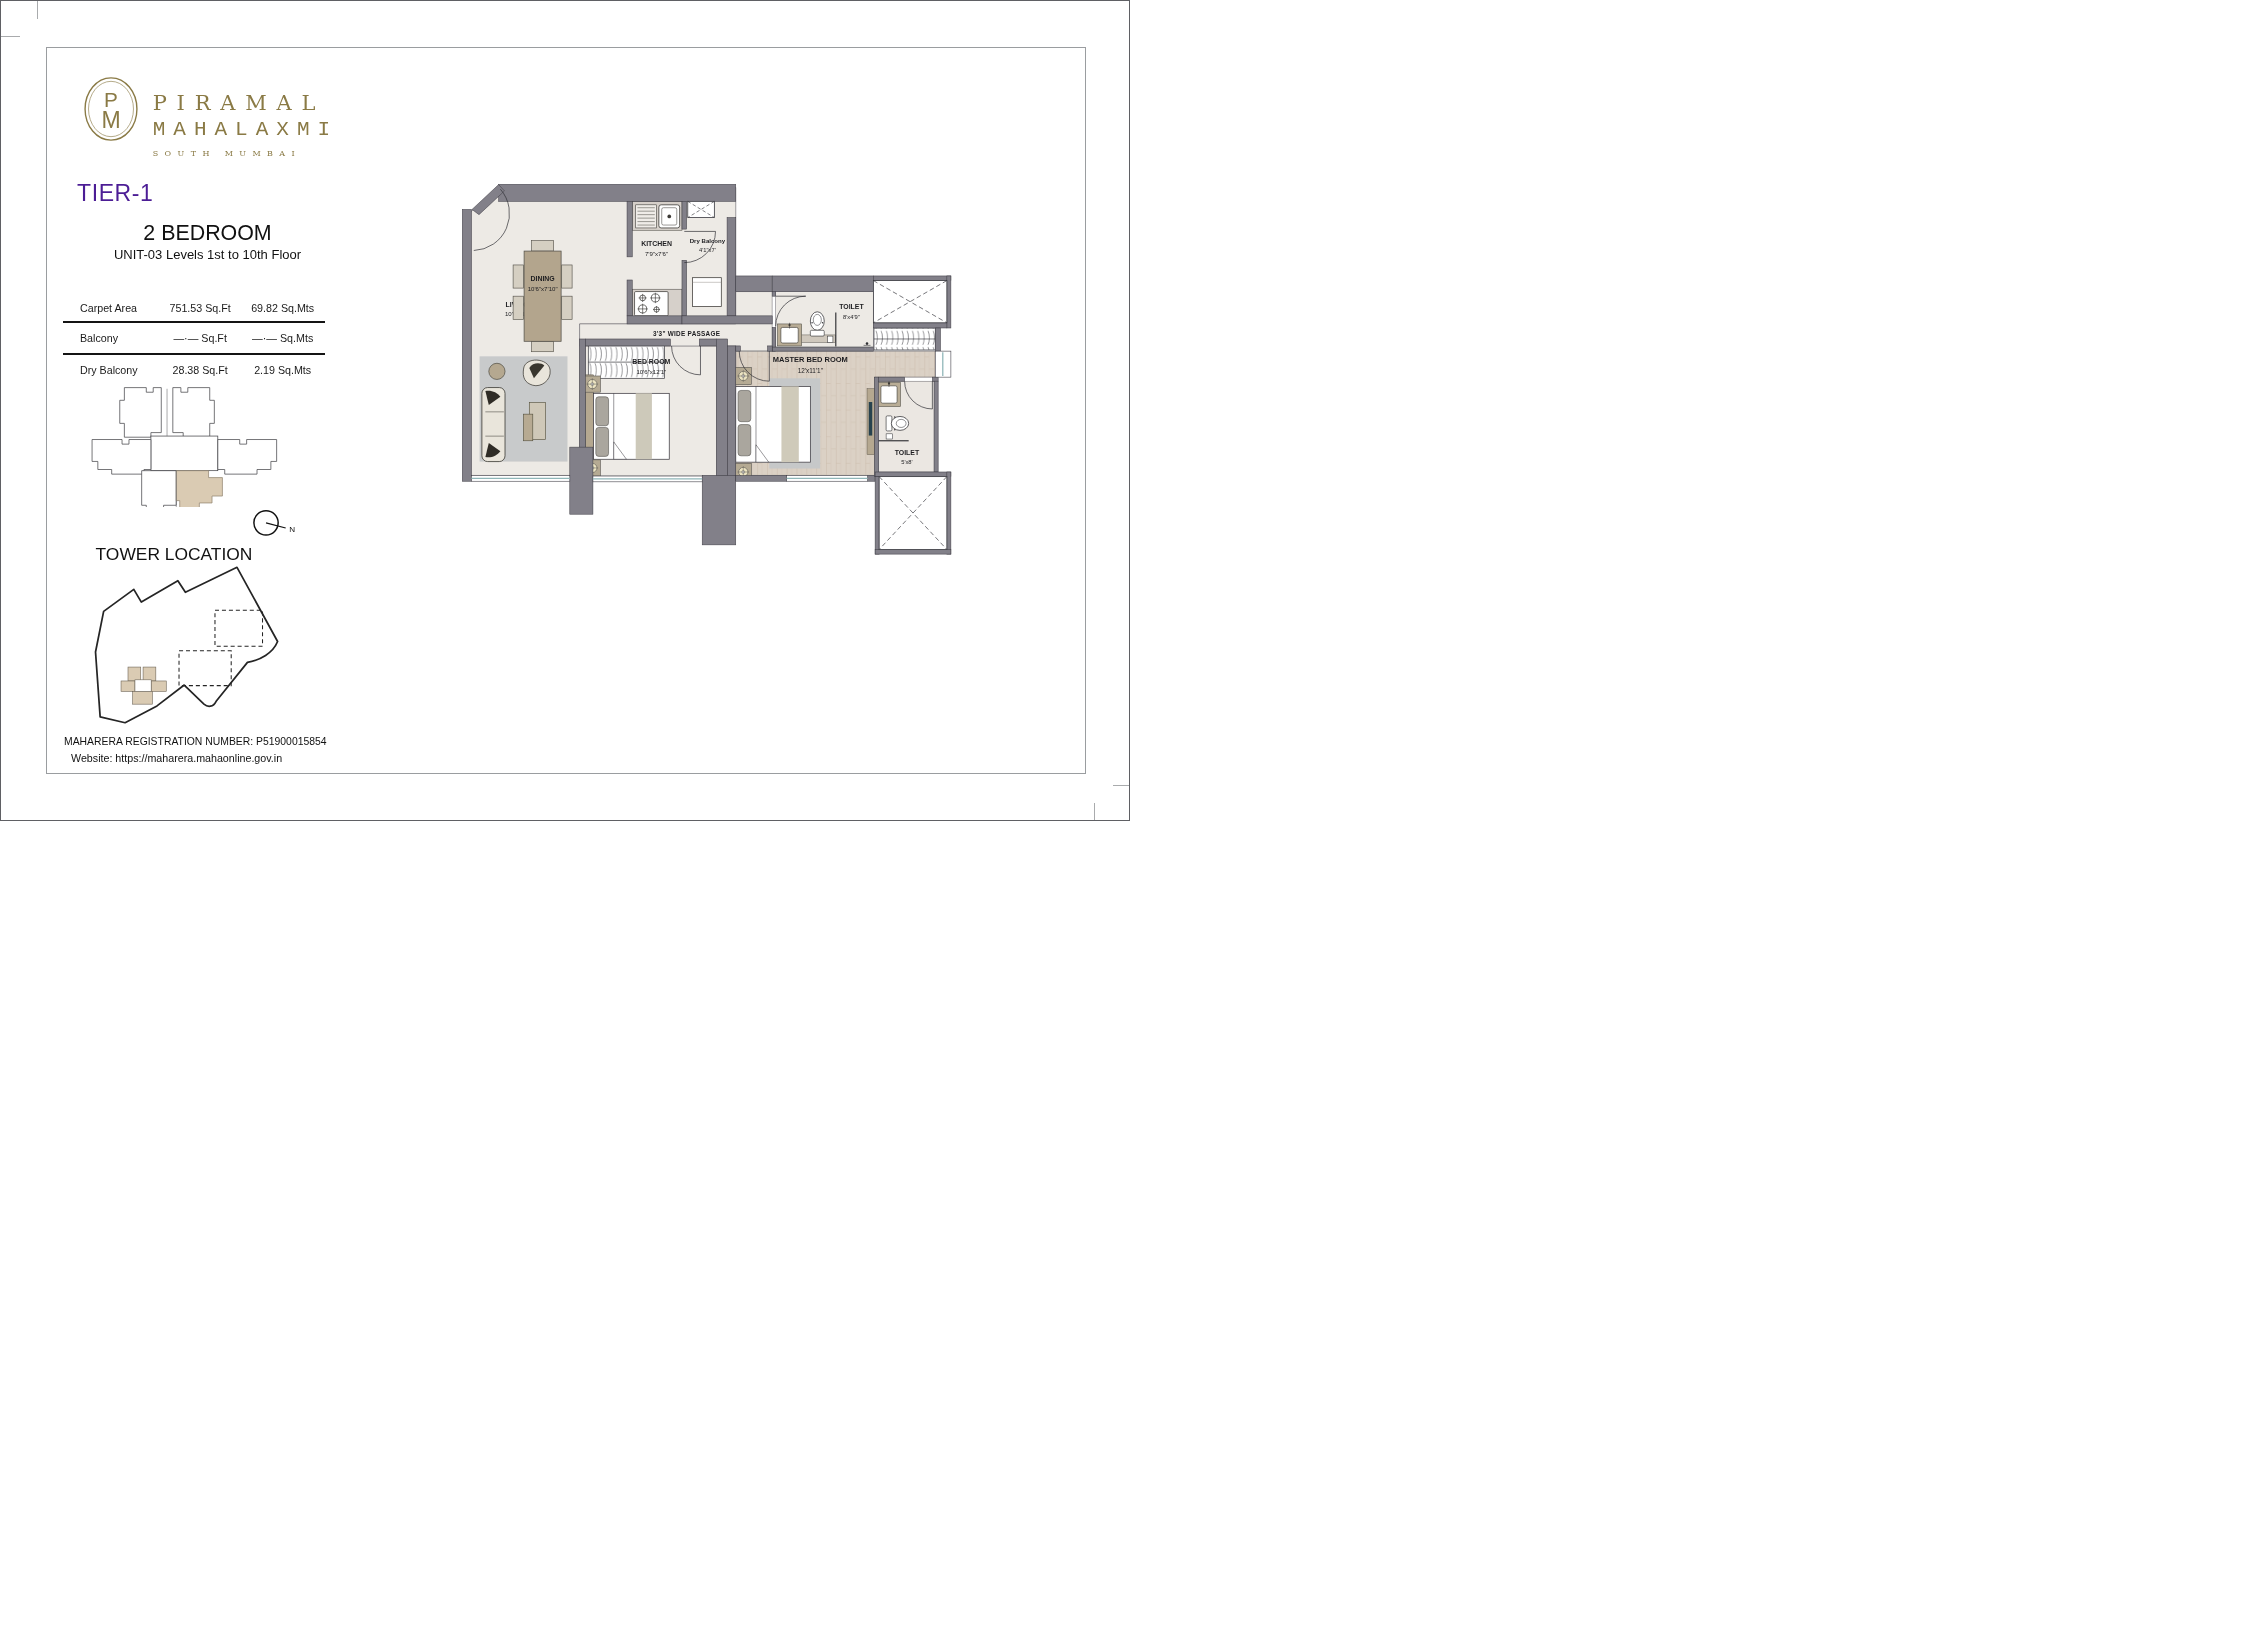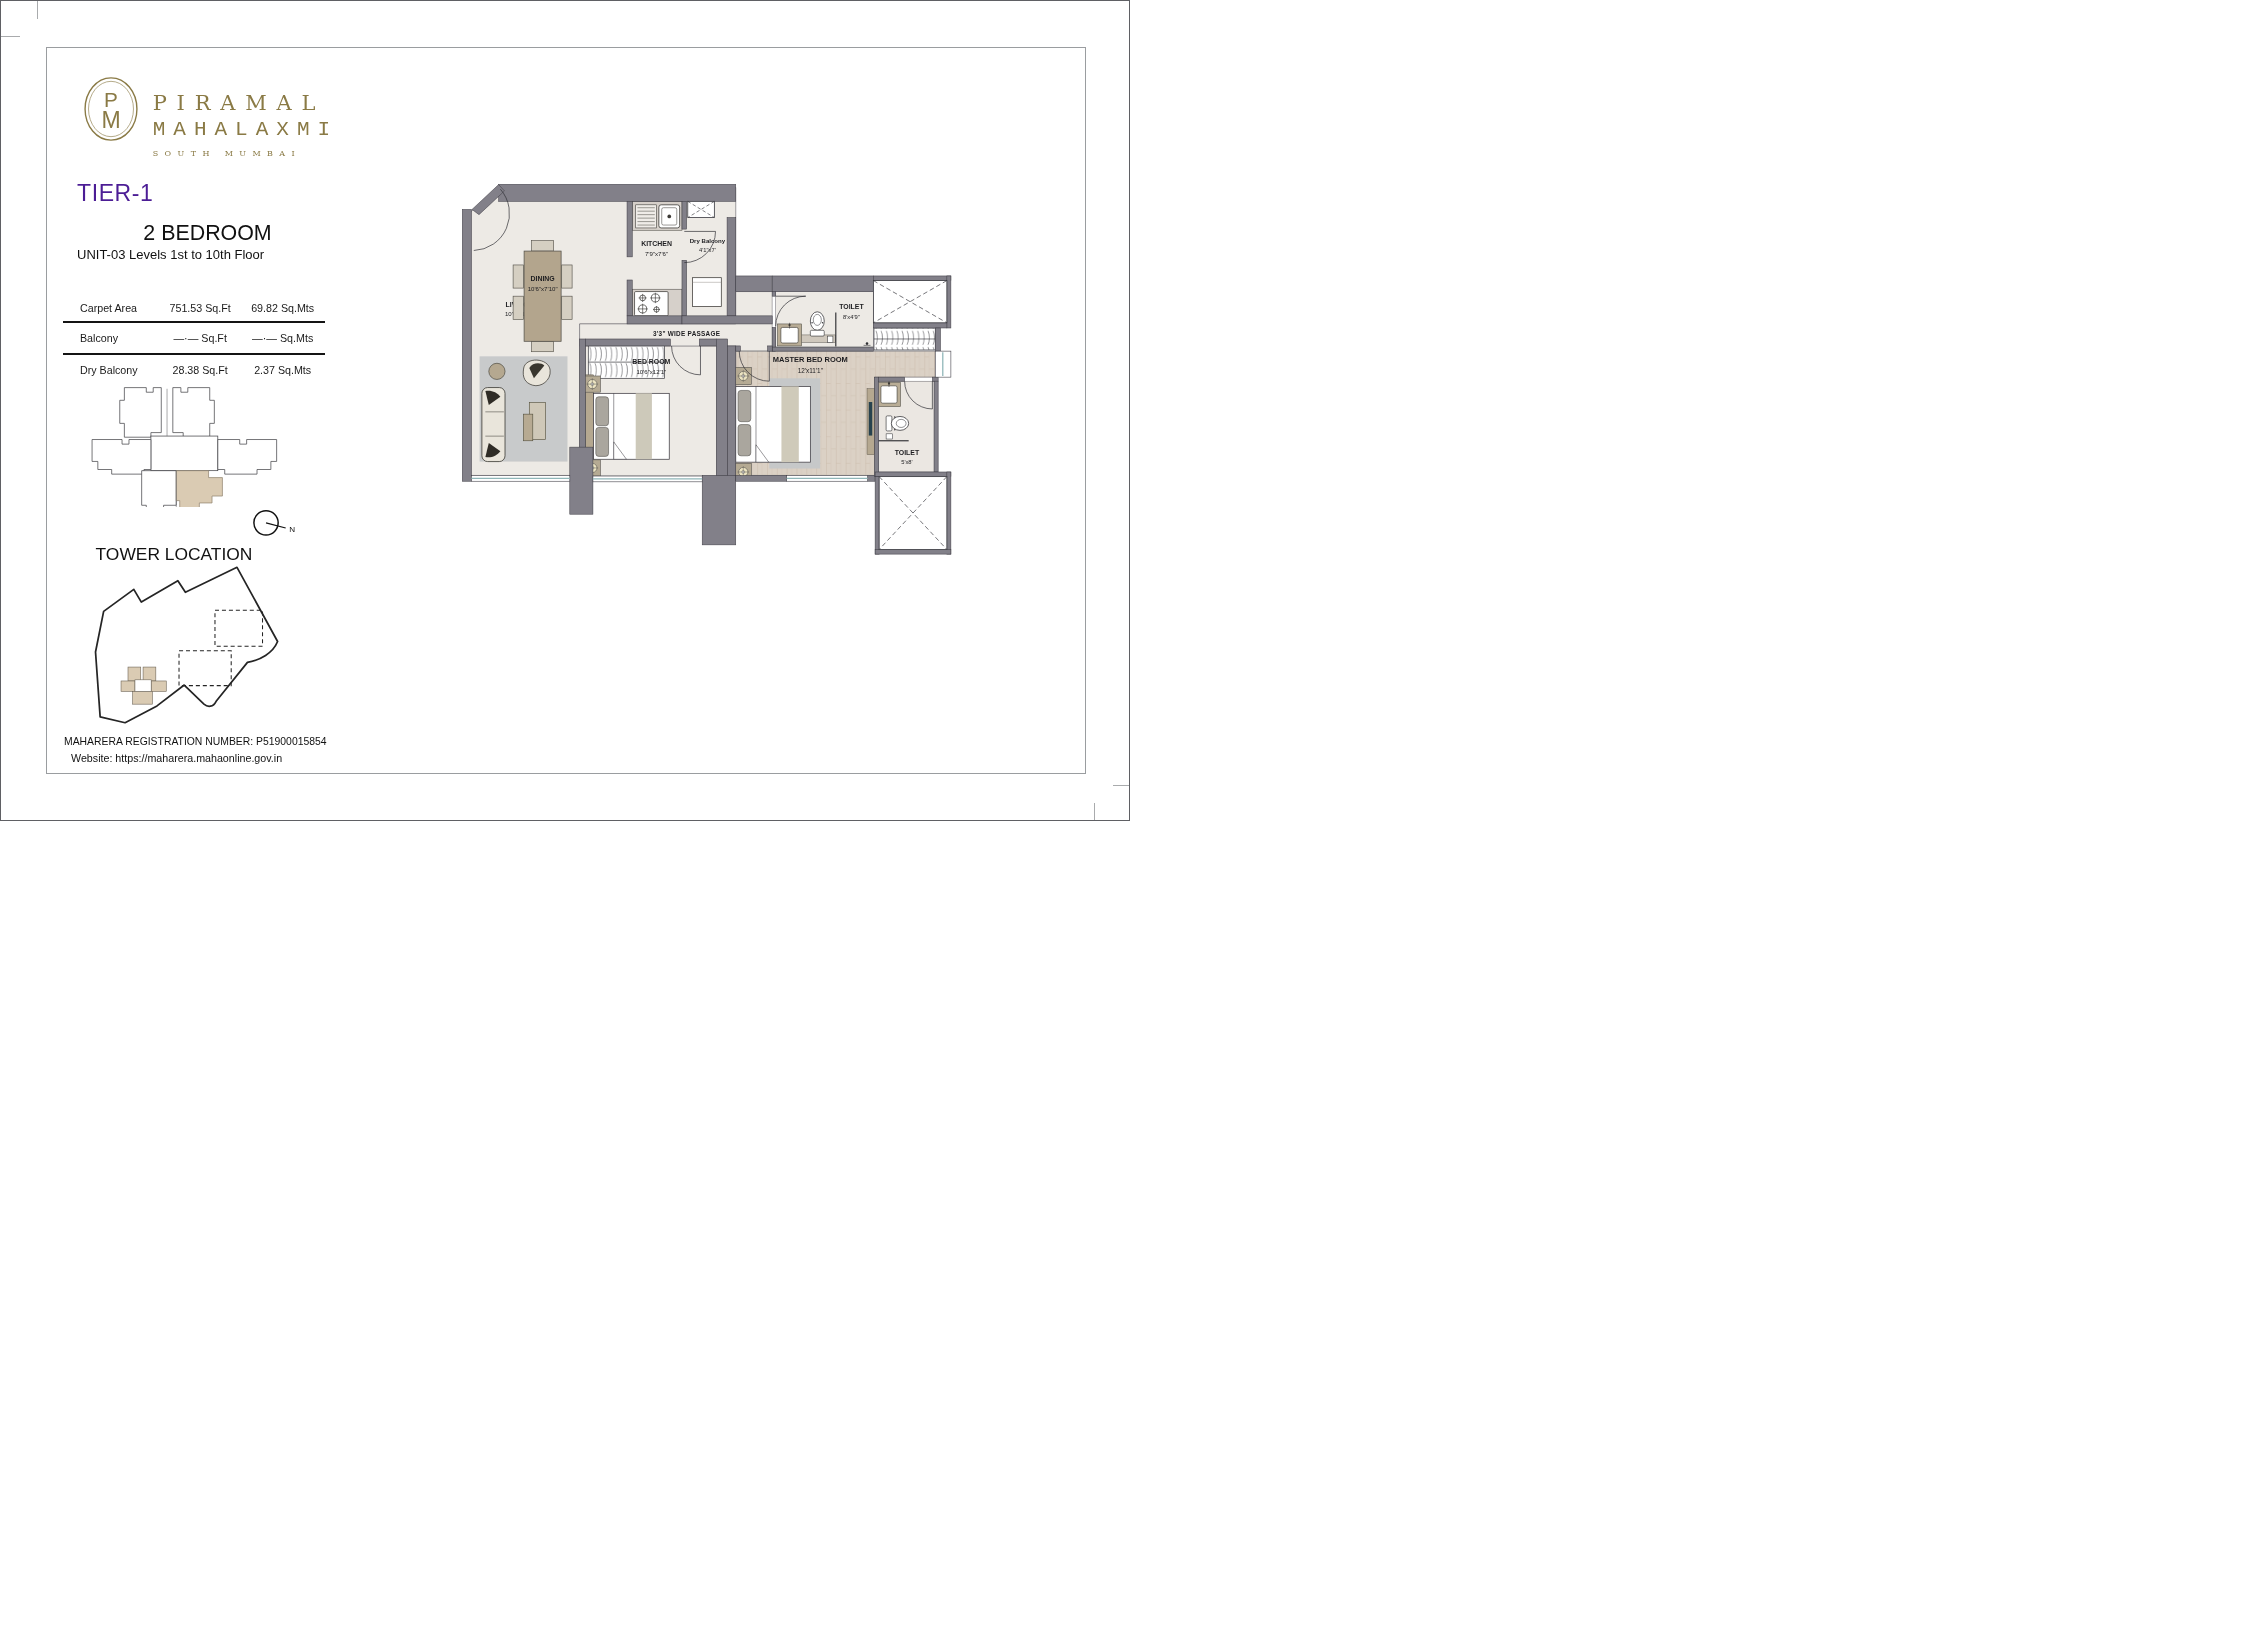--- a/index.html
+++ b/index.html
@@ -13,21 +13,21 @@
   .brand{position:absolute;left:35px;top:27px;display:flex;align-items:flex-start;}
   .wordmark{margin-left:12.7px;color:#8a7a45;}
   .wm1{font-family:"DejaVu Serif",serif;font-size:21px;letter-spacing:9.8px;line-height:1;margin-top:18px;}
   .wm2{font-family:Liberation Mono, monospace;font-size:21px;letter-spacing:8px;line-height:1;margin-top:5.2px;}
   .wm3{font-family:"DejaVu Serif",serif;font-size:8px;letter-spacing:6.4px;margin-top:9.3px;}
   
   .h-tier{position:absolute;left:30px;top:132px;width:261px;text-align:left;
           font-size:23px;letter-spacing:0.6px;color:#4c1d95;}
   .h-type{position:absolute;left:30px;top:173px;width:261px;text-align:center;
           font-size:21.4px;color:#111;}
-  .h-unit{position:absolute;left:30px;top:199px;width:261px;text-align:left;
+  .h-unit{position:absolute;left:30px;top:199px;width:261px;text-align:center;
           font-size:13px;color:#111;}
   
   .atable{position:absolute;left:15.6px;top:246px;width:262px;font-size:10.7px;}
   .arow{display:flex;align-items:center;height:27px;}
   .arow .c0{width:37%;padding-left:17.4px;box-sizing:border-box;}
   .arow .c1{width:31%;text-align:center;}
   .arow .c2{width:32%;text-align:center;}
   .aline{height:2px;background:#141414;}
   
   .tl-head{position:absolute;left:23px;top:496px;width:208px;text-align:center;
@@ -77,21 +77,21 @@
       <div class="aline"></div>
       <div class="arow" style="height:30px;">
         <div class="c0">Balcony</div>
         <div class="c1">—·— Sq.Ft</div>
         <div class="c2">—·— Sq.Mts</div>
       </div>
       <div class="aline"></div>
       <div class="arow" style="height:30px;">
         <div class="c0">Dry Balcony</div>
         <div class="c1">28.38 Sq.Ft</div>
-        <div class="c2">2.37 Sq.Mts</div>
+        <div class="c2">2.19 Sq.Mts</div>
       </div>
     </div>
 
     <svg style="position:absolute;left:39px;top:335px;" width="214" height="124" viewBox="0 0 370 215">
       <g fill="#ffffff" stroke="#47474b" stroke-width="1.3">
         <path d="M 66,8 H 104 V 16 H 116 V 8 H 130 V 86 H 112 V 94 H 66 V 70 H 58 V 30 H 66 Z"></path>
         <path d="M 150,8 H 164 V 16 H 176 V 8 H 214 V 30 H 222 V 70 H 214 V 94 H 168 V 86 H 150 Z"></path>
         <rect x="112" y="92" width="116" height="60"></rect>
         <path d="M 10,98 H 62 V 106 H 74 V 98 H 112 V 150 H 100 V 158 H 44 V 150 H 20 V 136 H 10 Z"></path>
         <path d="M 228,98 H 266 V 106 H 278 V 98 H 330 V 136 H 320 V 150 H 296 V 158 H 240 V 150 H 228 Z"></path>

